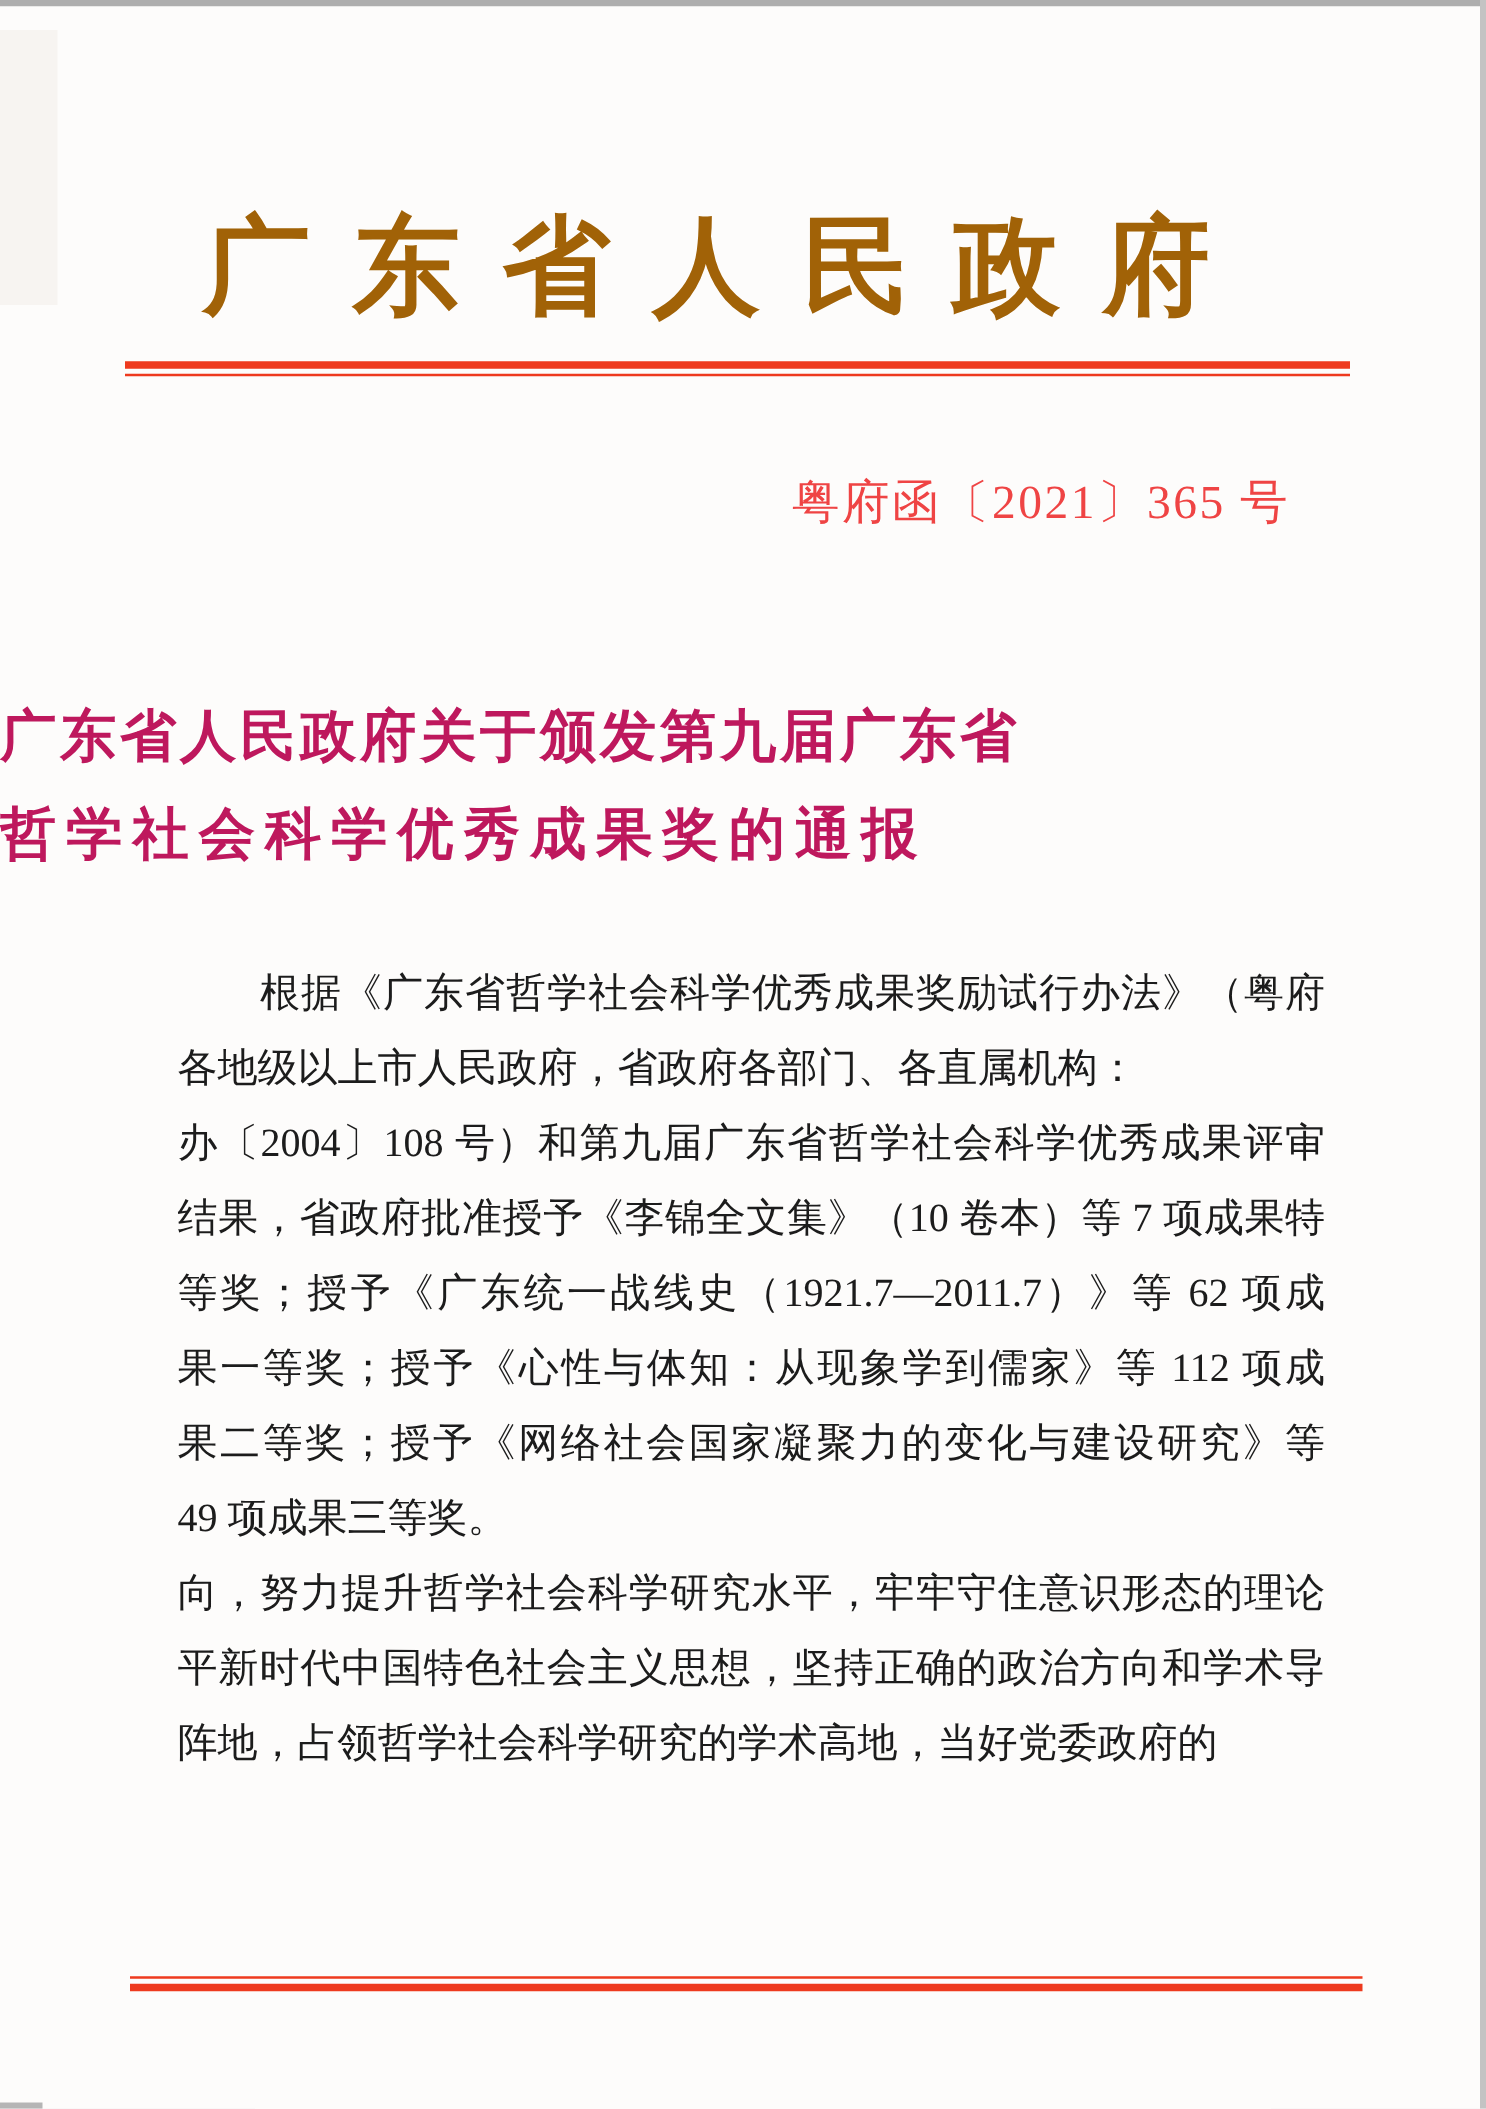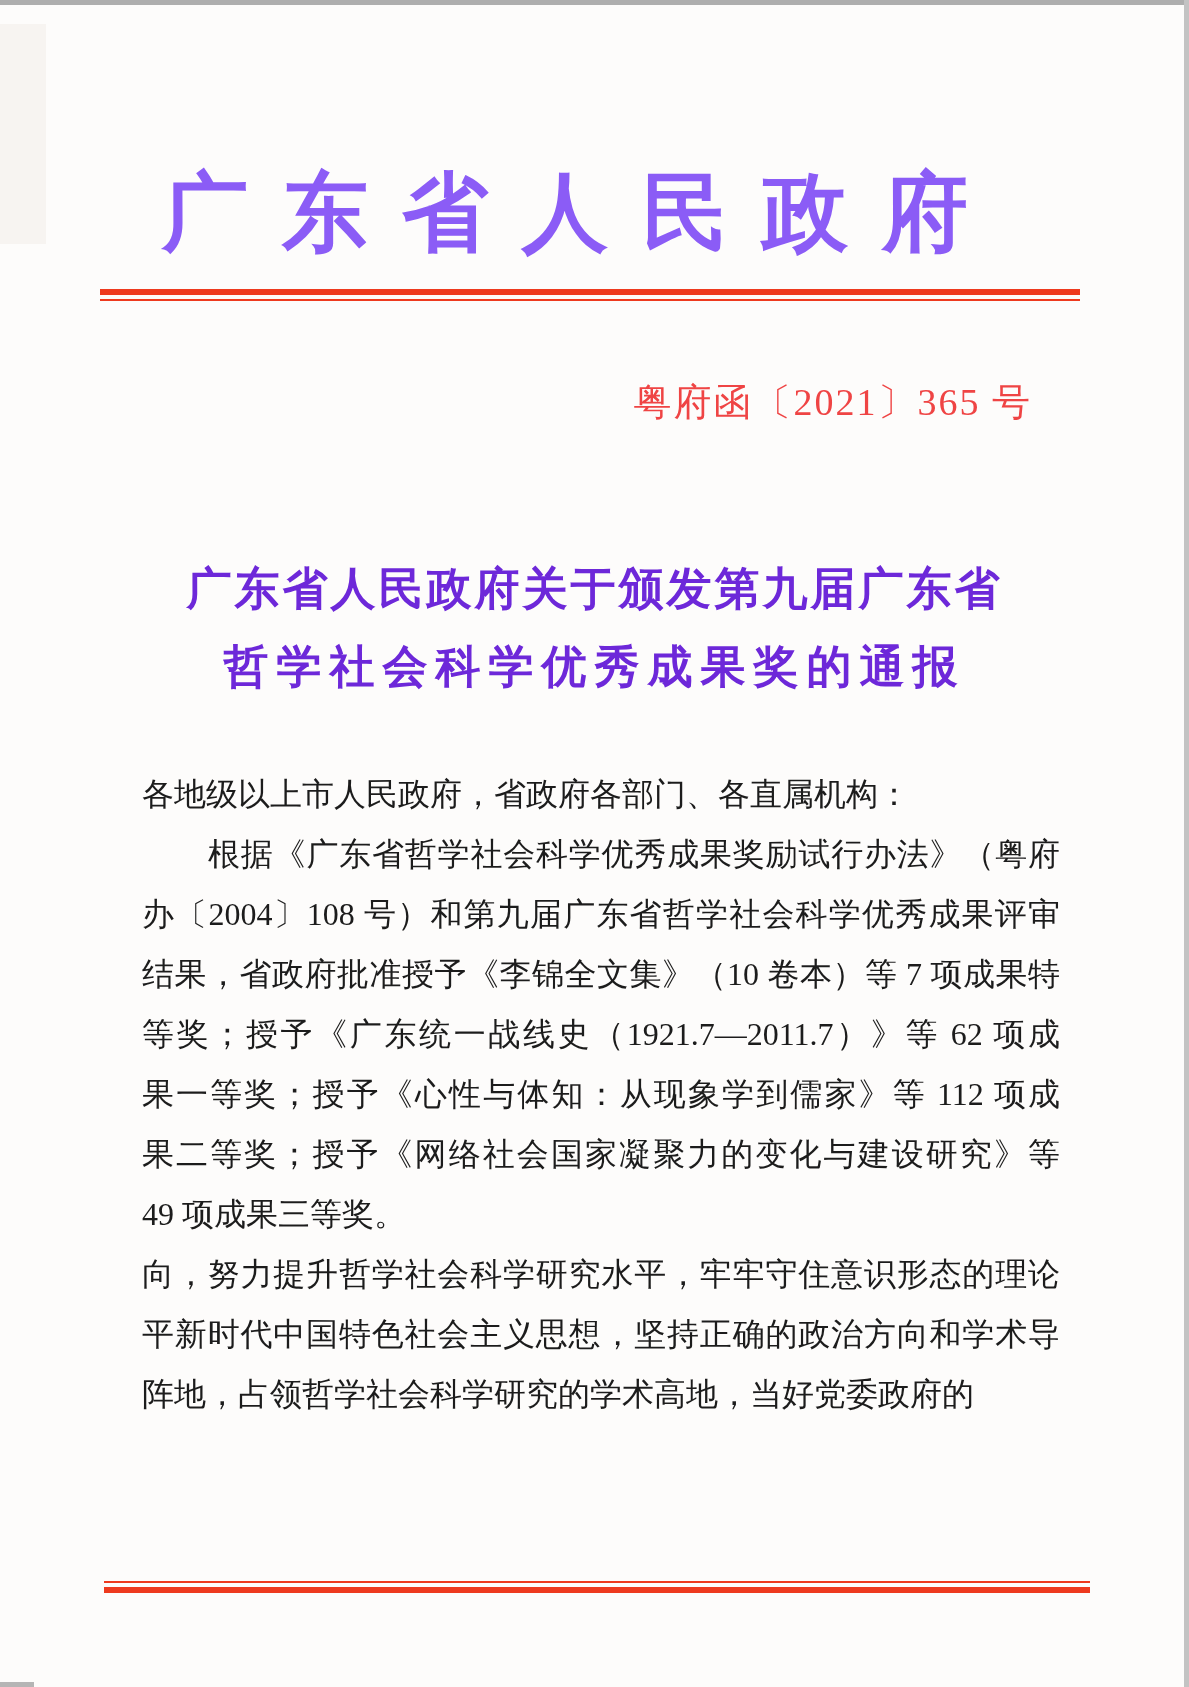--- a/index.html
+++ b/index.html
@@ -61,23 +61,22 @@
     color: #ef4444;
     letter-spacing: 2px;
     white-space: nowrap;
   }
 
   .title {
     position: absolute;
     top: 550px;
     left: 0;
     width: 100%;
-    text-align: center;
     font-weight: bold;
-    color: #6d28d9;
+    color: #be185d;
     font-size: 45px;
   }
   .title .t1 { line-height: 78px; letter-spacing: 3px; }
   .title .t2 { line-height: 78px; letter-spacing: 8px; }
 
   .body-text {
     position: absolute;
     top: 764px;
     left: 142px;
     width: 918px;
@@ -101,37 +100,37 @@
 </head>
 <body>
 
 <div class="page">
 
   <div class="edge-top"></div>
   <div class="edge-right"></div>
   <div class="edge-bottom-left"></div>
   <div class="edge-left-smudge"></div>
 
-  <div class="org-name" style="color: #8b5cf6;">广东省人民政府</div>
+  <div class="org-name" style="color: #a16207;">广东省人民政府</div>
 
   <div class="rule rule-top">
     <div class="thick" style="background: rgb(238, 58, 30);"></div>
     <div class="thin" style="background: rgb(238, 58, 30);"></div>
   </div>
 
   <div class="doc-number">粤府函〔2021〕365 号</div>
 
   <div class="title">
     <div class="t1">广东省人民政府关于颁发第九届广东省</div>
     <div class="t2">哲学社会科学优秀成果奖的通报</div>
   </div>
 
   <div class="body-text">
+      <div class="bline fill indent">根据《广东省哲学社会科学优秀成果奖励试行办法》（粤府</div>
       <div class="bline">各地级以上市人民政府，省政府各部门、各直属机构：</div>
-      <div class="bline fill indent">根据《广东省哲学社会科学优秀成果奖励试行办法》（粤府</div>
       <div class="bline fill">办〔2004〕108 号）和第九届广东省哲学社会科学优秀成果评审</div>
       <div class="bline fill">结果，省政府批准授予《李锦全文集》（10 卷本）等 7 项成果特</div>
       <div class="bline fill">等奖；授予《广东统一战线史（1921.7—2011.7）》等 62 项成</div>
       <div class="bline fill">果一等奖；授予《心性与体知：从现象学到儒家》等 112 项成</div>
       <div class="bline fill">果二等奖；授予《网络社会国家凝聚力的变化与建设研究》等</div>
       <div class="bline">49 项成果三等奖。</div>
       <div class="bline fill">向，努力提升哲学社会科学研究水平，牢牢守住意识形态的理论</div>
       <div class="bline fill">平新时代中国特色社会主义思想，坚持正确的政治方向和学术导</div>
       <div class="bline">阵地，占领哲学社会科学研究的学术高地，当好党委政府的</div>
     </div>

